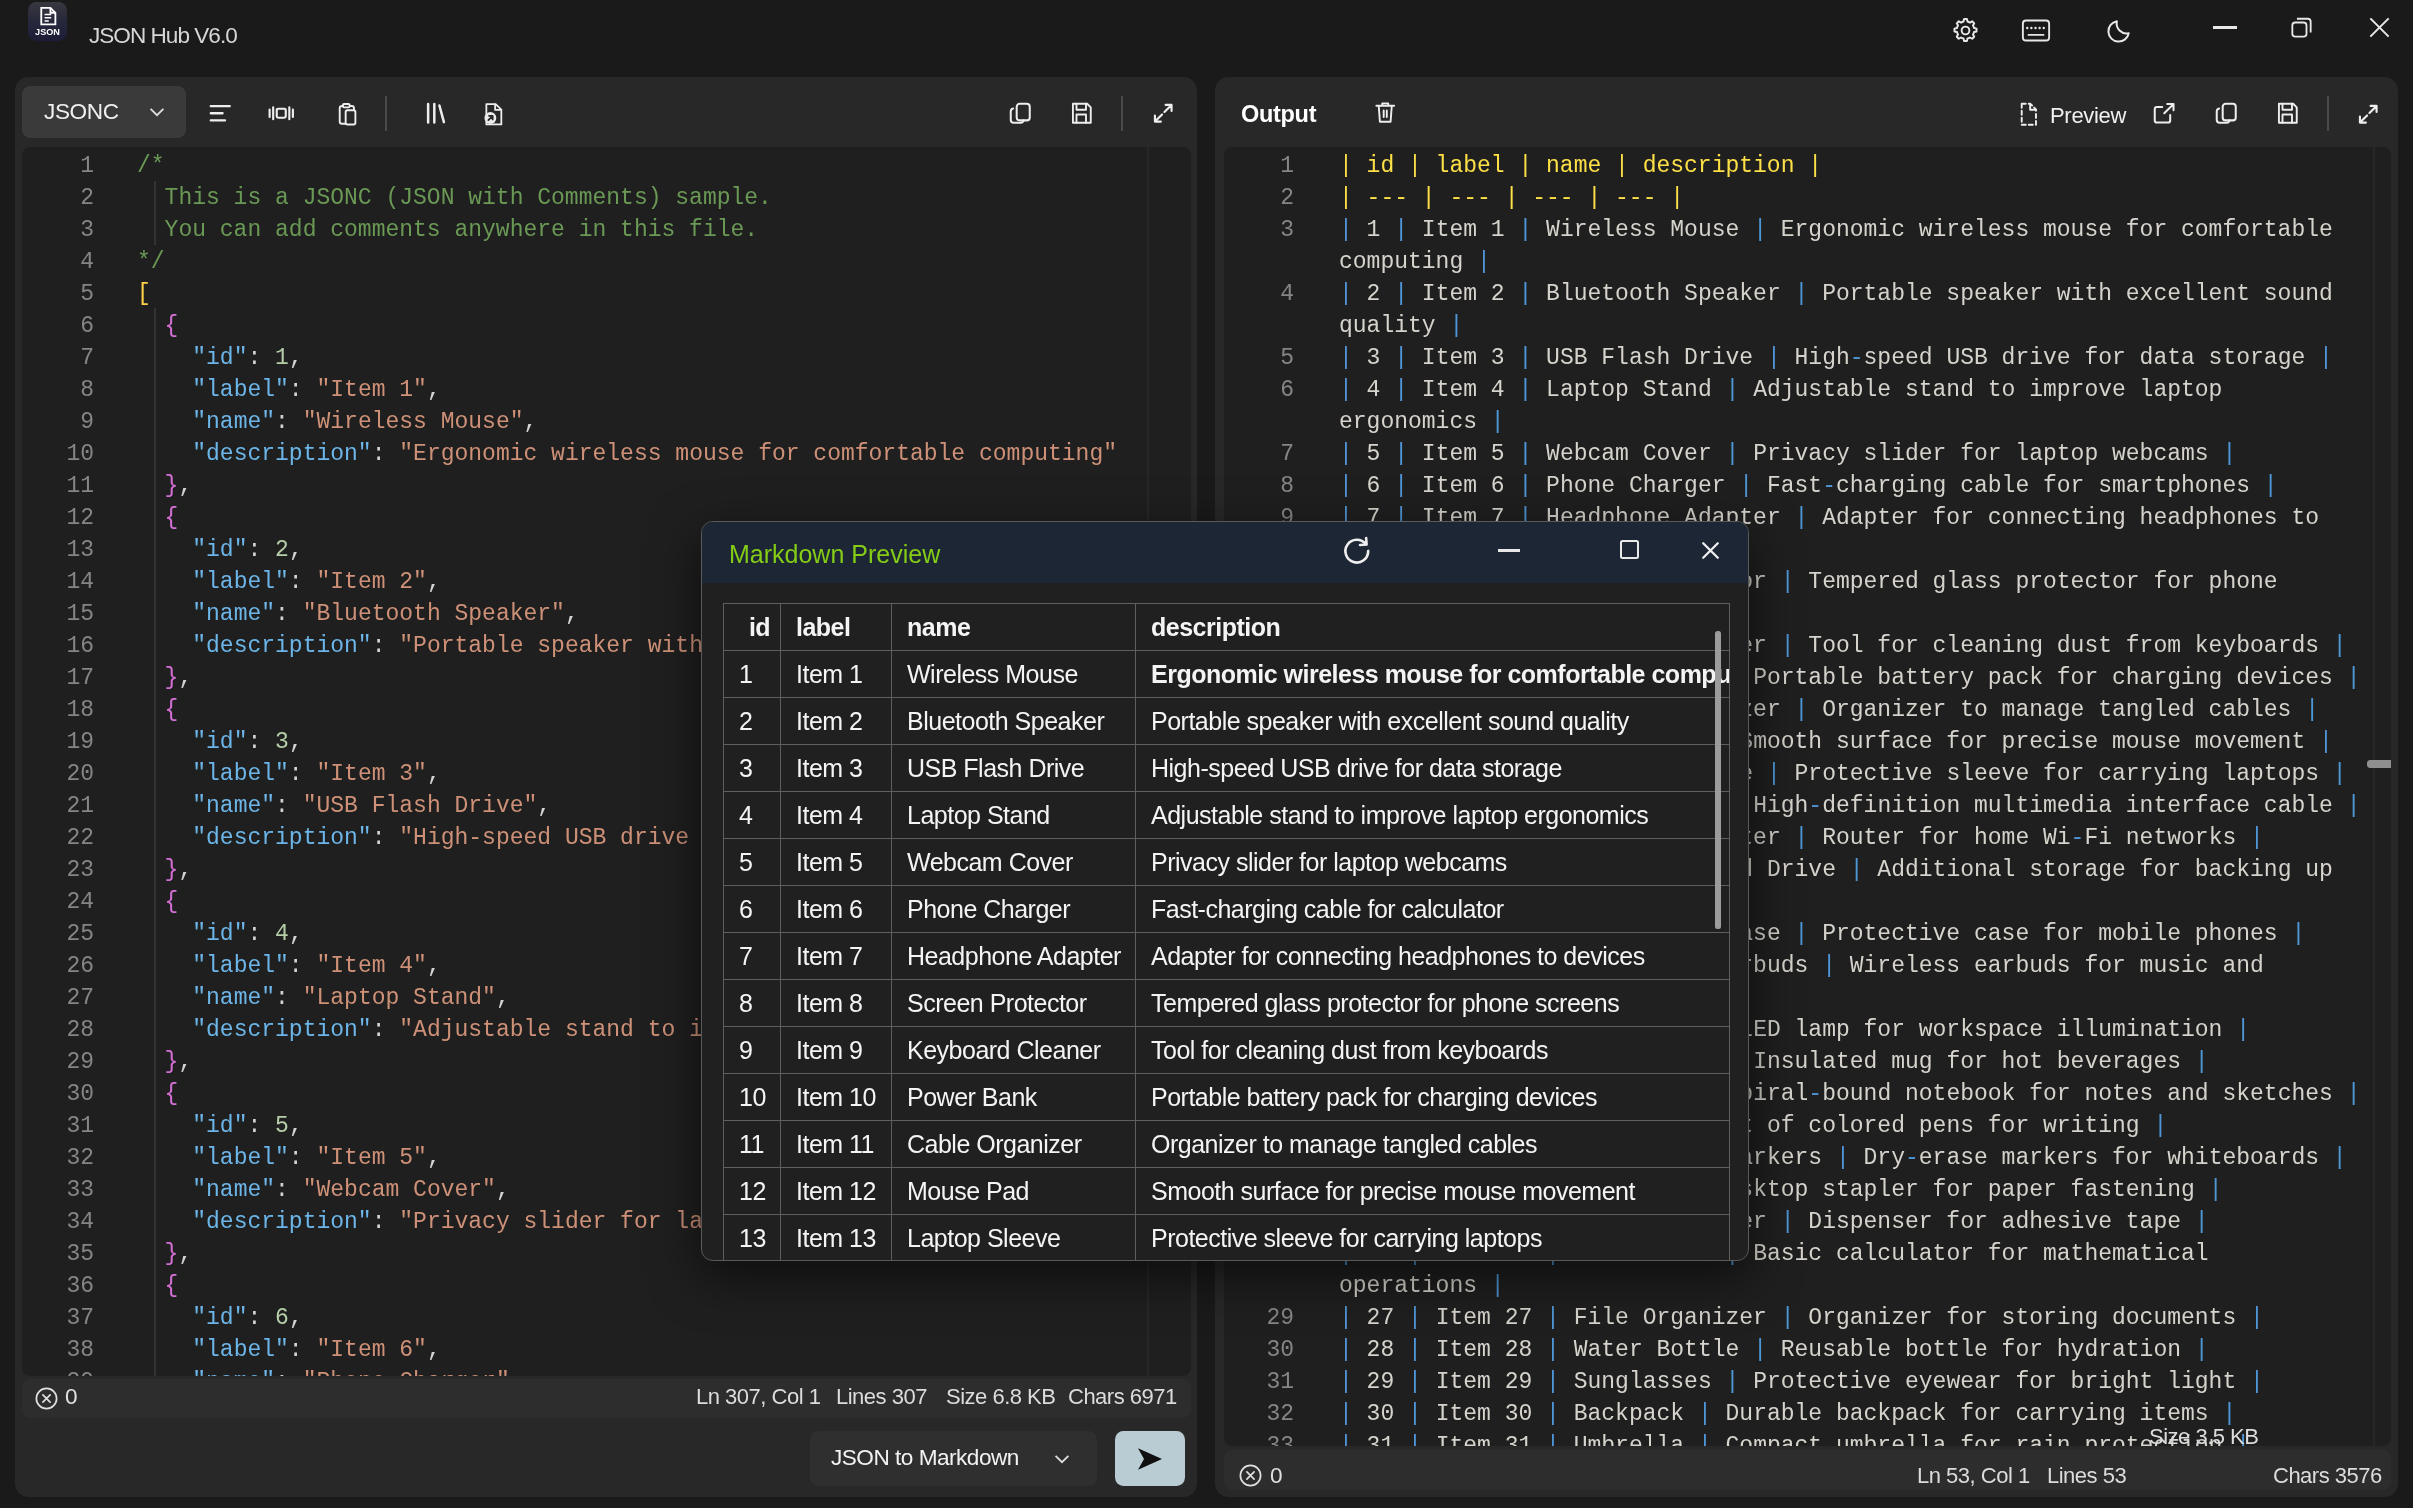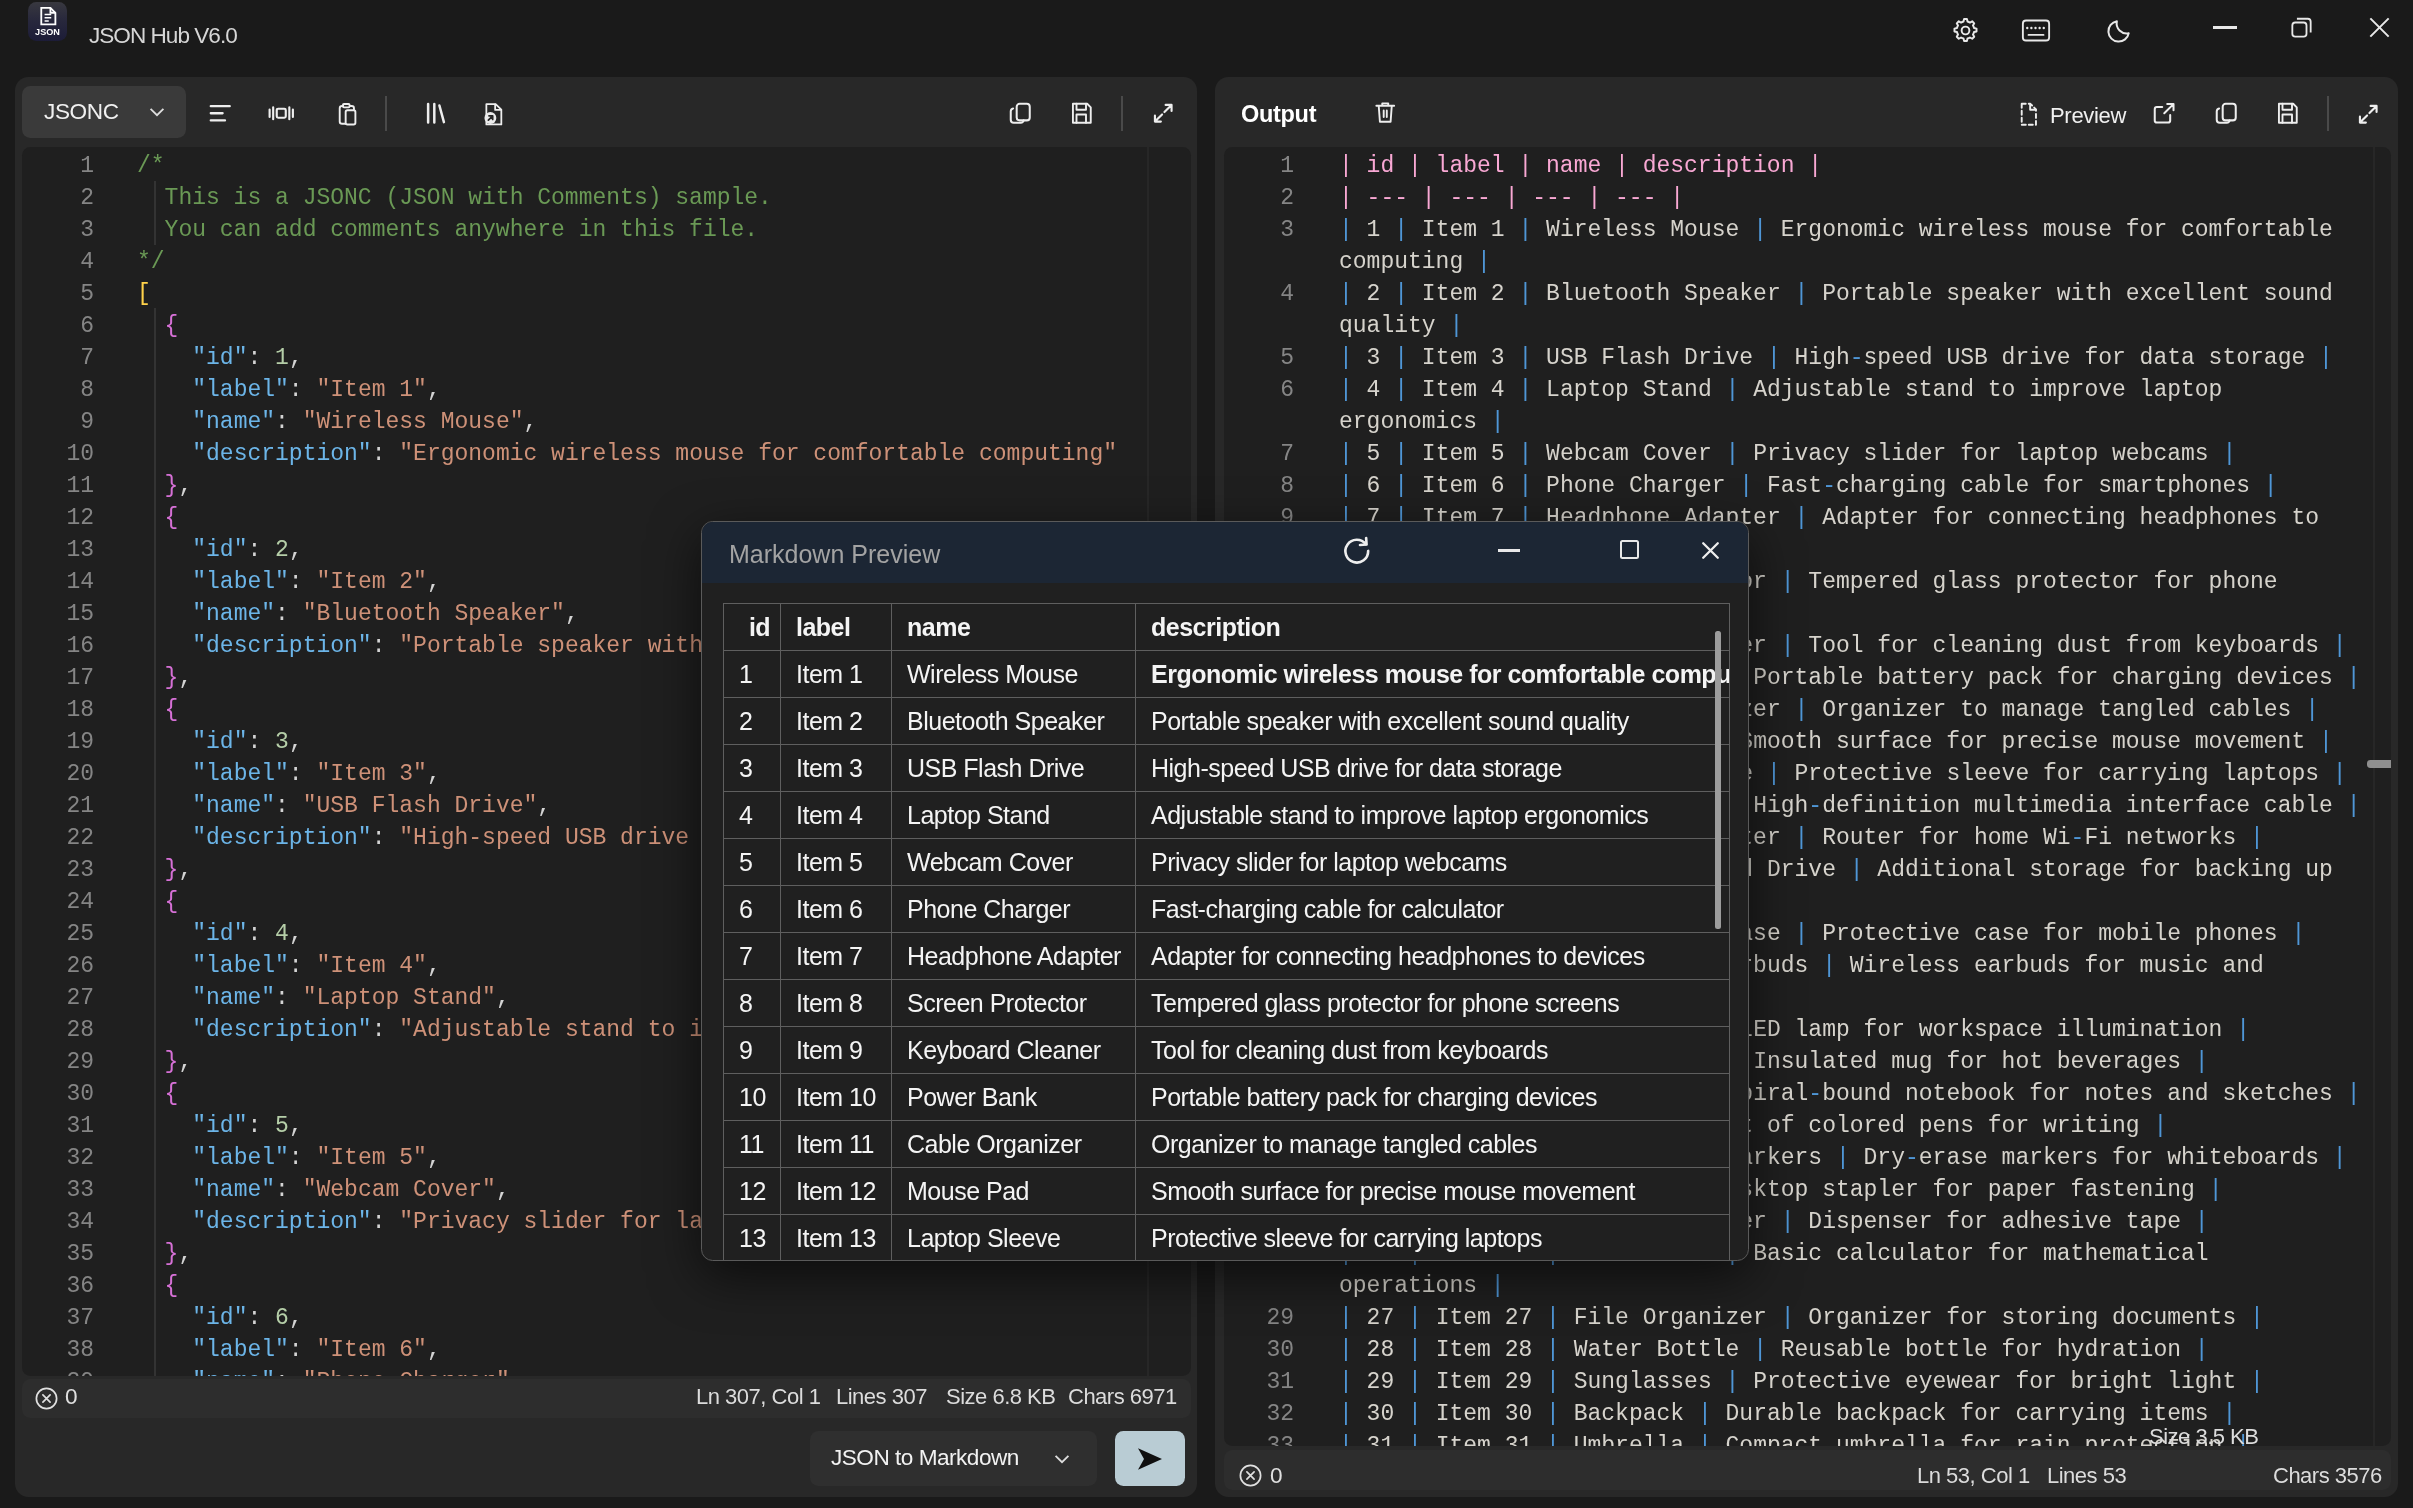--- a/index.html
+++ b/index.html
@@ -9,21 +9,21 @@
 .panel { position:absolute; background:#282828; border-radius:13.4px; }
 .edit { position:absolute; background:#1f1f1f; border-radius:8.4px; overflow:hidden; }
 .band { position:absolute; background:#2d2d2d; border-radius:8.4px; }
 .gut { position:absolute; color:#858585; text-align:right; }
 .gut div, .code div { height:32px; }
 .code { position:absolute; color:#d4d4d4; }
 i { font-style:normal; }
 .cm { color:#6a9955; } .ky { color:#6cb5e8; } .st { color:#ce9178; }
 .nu { color:#b5cea8; } .au { color:#ffd24a; } .ma { color:#d670d6; }
 .pu { color:#d4d4d4; } .pi { color:#4f96d6; }
-.hdr { color:#f9a8d4; } .data { color:#d6d3cc; }
+.hdr { color:#fde047; } .data { color:#d6d3cc; }
 .stat { font-size:22px; letter-spacing:-0.5px; color:#dcdcdc; }
 svg { display:block; }
 
 </style></head><body>
 <div class="abs" style="left:28px;top:2px;width:39px;height:39px;border-radius:8.4px;
  background:linear-gradient(180deg,#38383f 0%,#27273c 50%,#1c1c38 100%);">
  <svg width="39" height="39" viewBox="0 0 47 47">
   <path d="M16 7 h11 l6 6 v14 h-17 z" fill="none" stroke="#fff" stroke-width="2.2"></path>
   <path d="M27 7 v6 h6" fill="none" stroke="#fff" stroke-width="2.2"></path>
   <path d="M20 15 h8 M20 19 h8 M20 23 h5" stroke="#fff" stroke-width="1.8"></path>
@@ -159,21 +159,21 @@
     <path d="M8.8 8.8 l6.4 6.4 M15.2 8.8 l-6.4 6.4"></path>
   </svg>
 <div class="abs" style="left:1270px;top:1463px;font-size:22.6px;color:#e0e0e0;">0</div>
 <div class="abs stat" style="left:1917px;top:1463px;">Ln 53, Col 1</div>
 <div class="abs stat" style="left:2047px;top:1463px;">Lines 53</div>
 <div class="abs stat" style="left:2149px;top:1424px;">Size 3.5 KB</div>
 <div class="abs stat" style="left:2273px;top:1463px;">Chars 3576</div>
 <div class="abs" style="left:701px;top:521px;width:1048px;height:740px;background:#202020;
  border:1.7px solid #5a5a5a;border-radius:11.7px;box-shadow:0 15px 50px rgba(0,0,0,.6);overflow:hidden;">
 <div class="abs" style="left:0;top:0;width:100%;height:61px;background:#1c2634;"></div>
-<div class="abs" style="left:27px;top:17.6px;font-size:25px;color:#a3a3a3;">Markdown Preview</div>
+<div class="abs" style="left:27px;top:17.6px;font-size:25px;color:#84cc16;">Markdown Preview</div>
 <svg class="abs" style="left:637px;top:11px" width="35" height="35" viewBox="0 0 24 24" fill="none" stroke="#eee" stroke-width="1.8" stroke-linecap="round" stroke-linejoin="round">
       <path d="M18.4 7.7 a7.8 7.8 0 1 0 1.6 4.6"></path>
       <path d="M18.6 3.4 l.3 4.5 -4.5.3" fill="none"></path>
     </svg>
 <div class="abs" style="left:796px;top:27px;width:22px;height:2.5px;background:#e8e8e8;"></div>
 <div class="abs" style="left:918px;top:18.4px;width:19px;height:19px;border:2px solid #e8e8e8;border-radius:2.5px;"></div>
 <svg class="abs" style="left:996px;top:16px" width="25" height="25" viewBox="0 0 24 24" fill="none" stroke="#eee" stroke-width="2.2" stroke-linecap="round" stroke-linejoin="round">
       <path d="M5 5 L19 19 M19 5 L5 19"></path>
     </svg>
 <table style="position:absolute;left:21px;top:81px;width:1006px;border-collapse:collapse;

